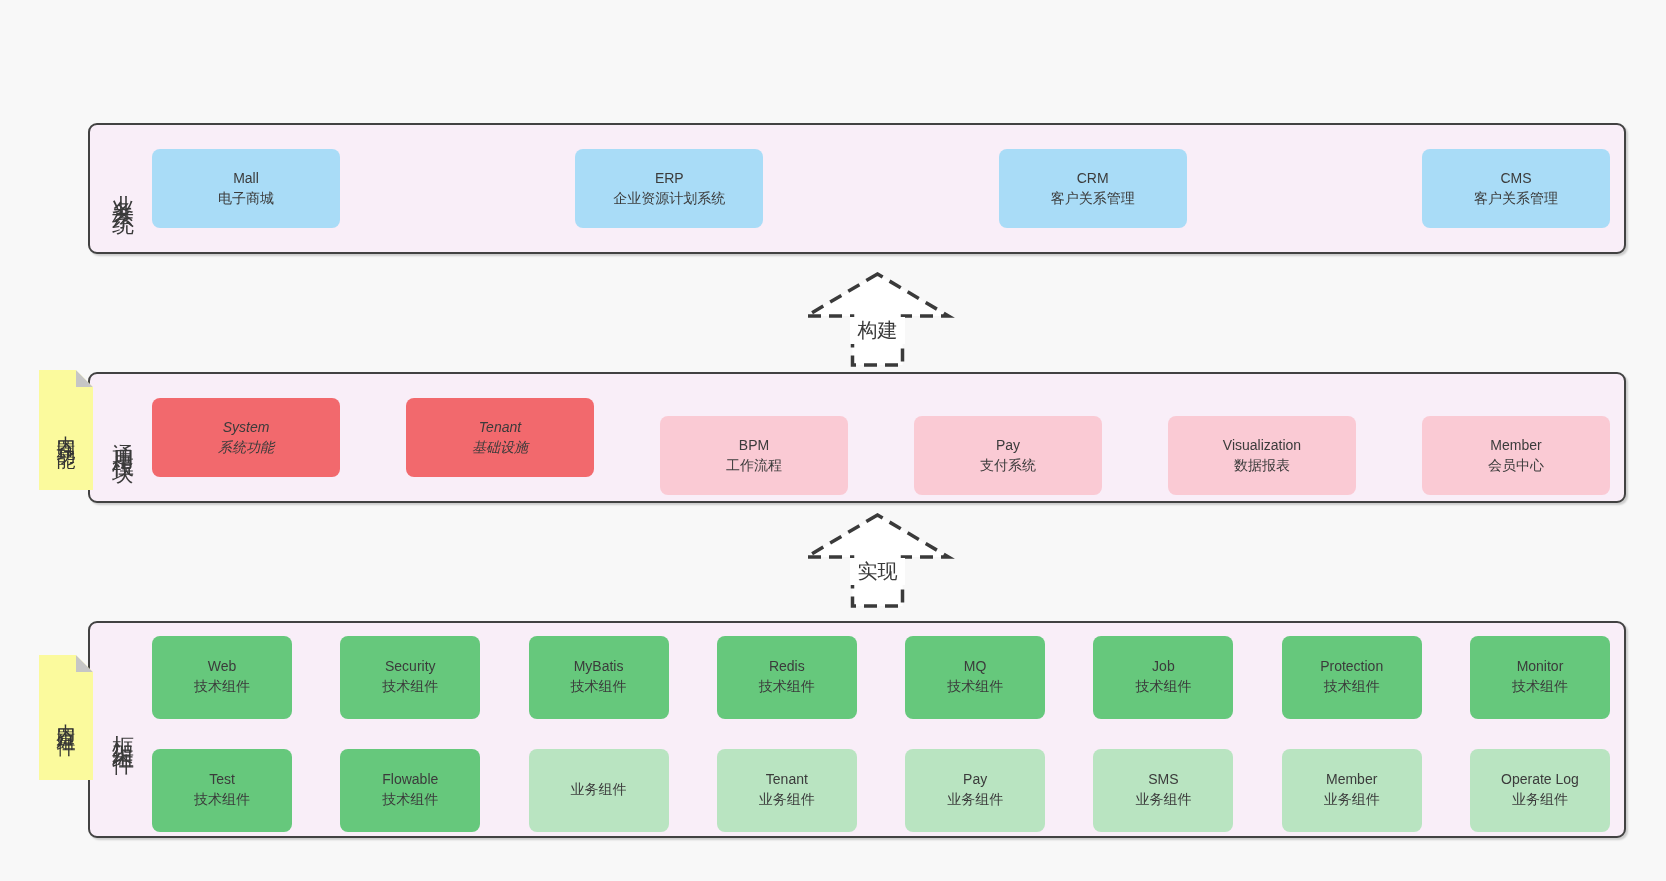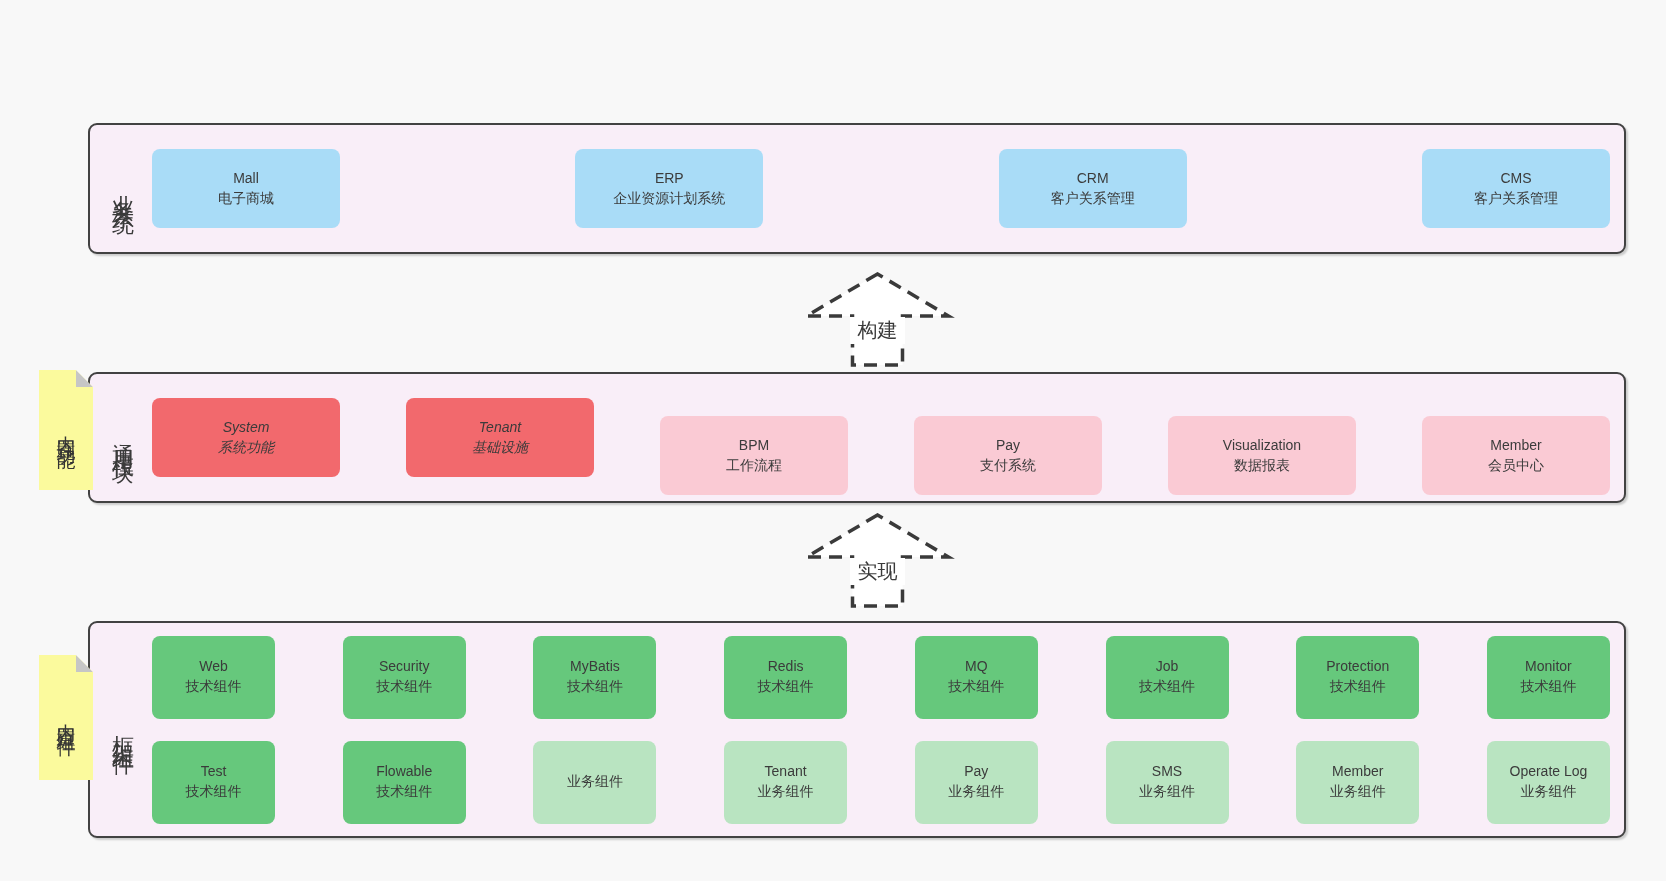--- a/index.html
+++ b/index.html
@@ -30,21 +30,21 @@
   .cols{
     flex:1;display:flex;flex-direction:column;justify-content:center;
     gap:22px;padding-right:14px;
   }
   .row{display:flex;justify-content:space-between;}
   .box{
     width:188px;height:79px;border-radius:8px;box-sizing:border-box;
     display:flex;flex-direction:column;align-items:center;justify-content:center;
     text-align:center;font-size:14px;line-height:1.42;padding:0 8px;
   }
-  .box3{width:123px;height:83px;padding:0 10px;}
+  .box3{width:140px;height:83px;padding:0 10px;margin-top:8px;}
   .blue{background:#a9dcf7;}
   .red{background:#f2696d;font-style:italic;}
   .pink{background:#facad4;margin-top:36px;}
   .green{background:#66c87c;}
   .lgreen{background:#b9e4c1;}
   .note{
     position:absolute;left:39px;width:54px;background:#fbfa9d;
     clip-path:polygon(0 0, calc(100% - 17px) 0, 100% 17px, 100% 100%, 0 100%);
     display:flex;align-items:center;justify-content:center;
     filter:drop-shadow(2px 2px 2px rgba(0,0,0,0.18));

